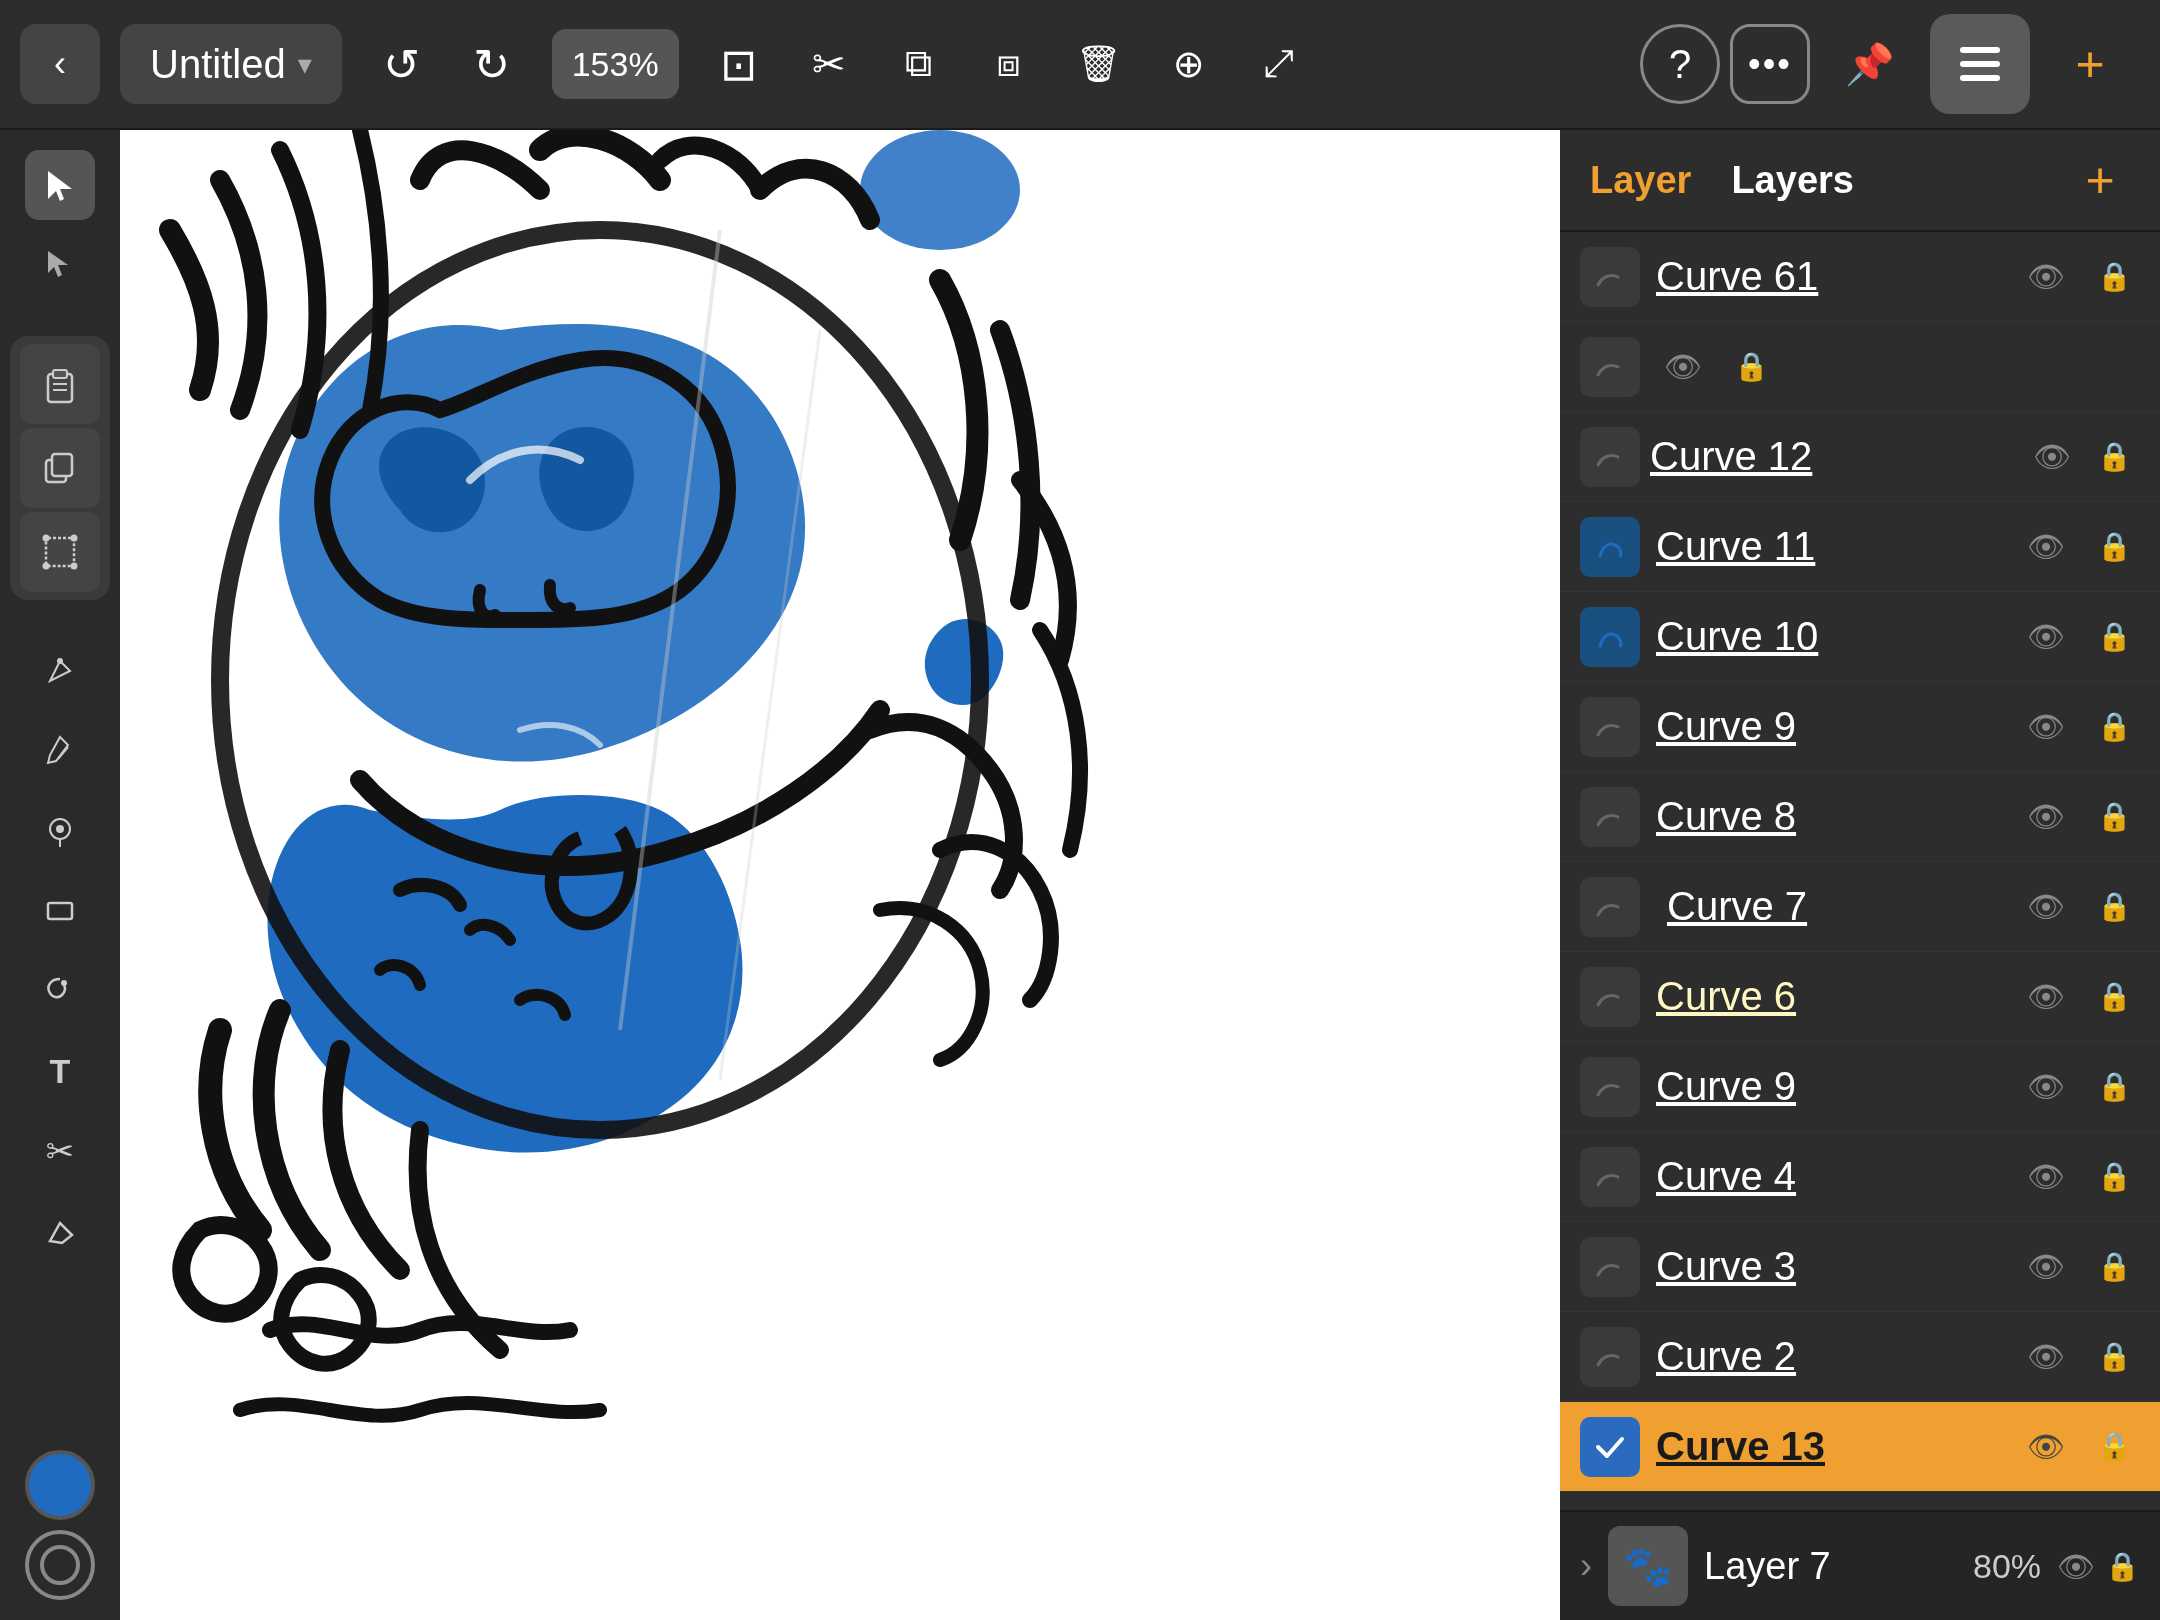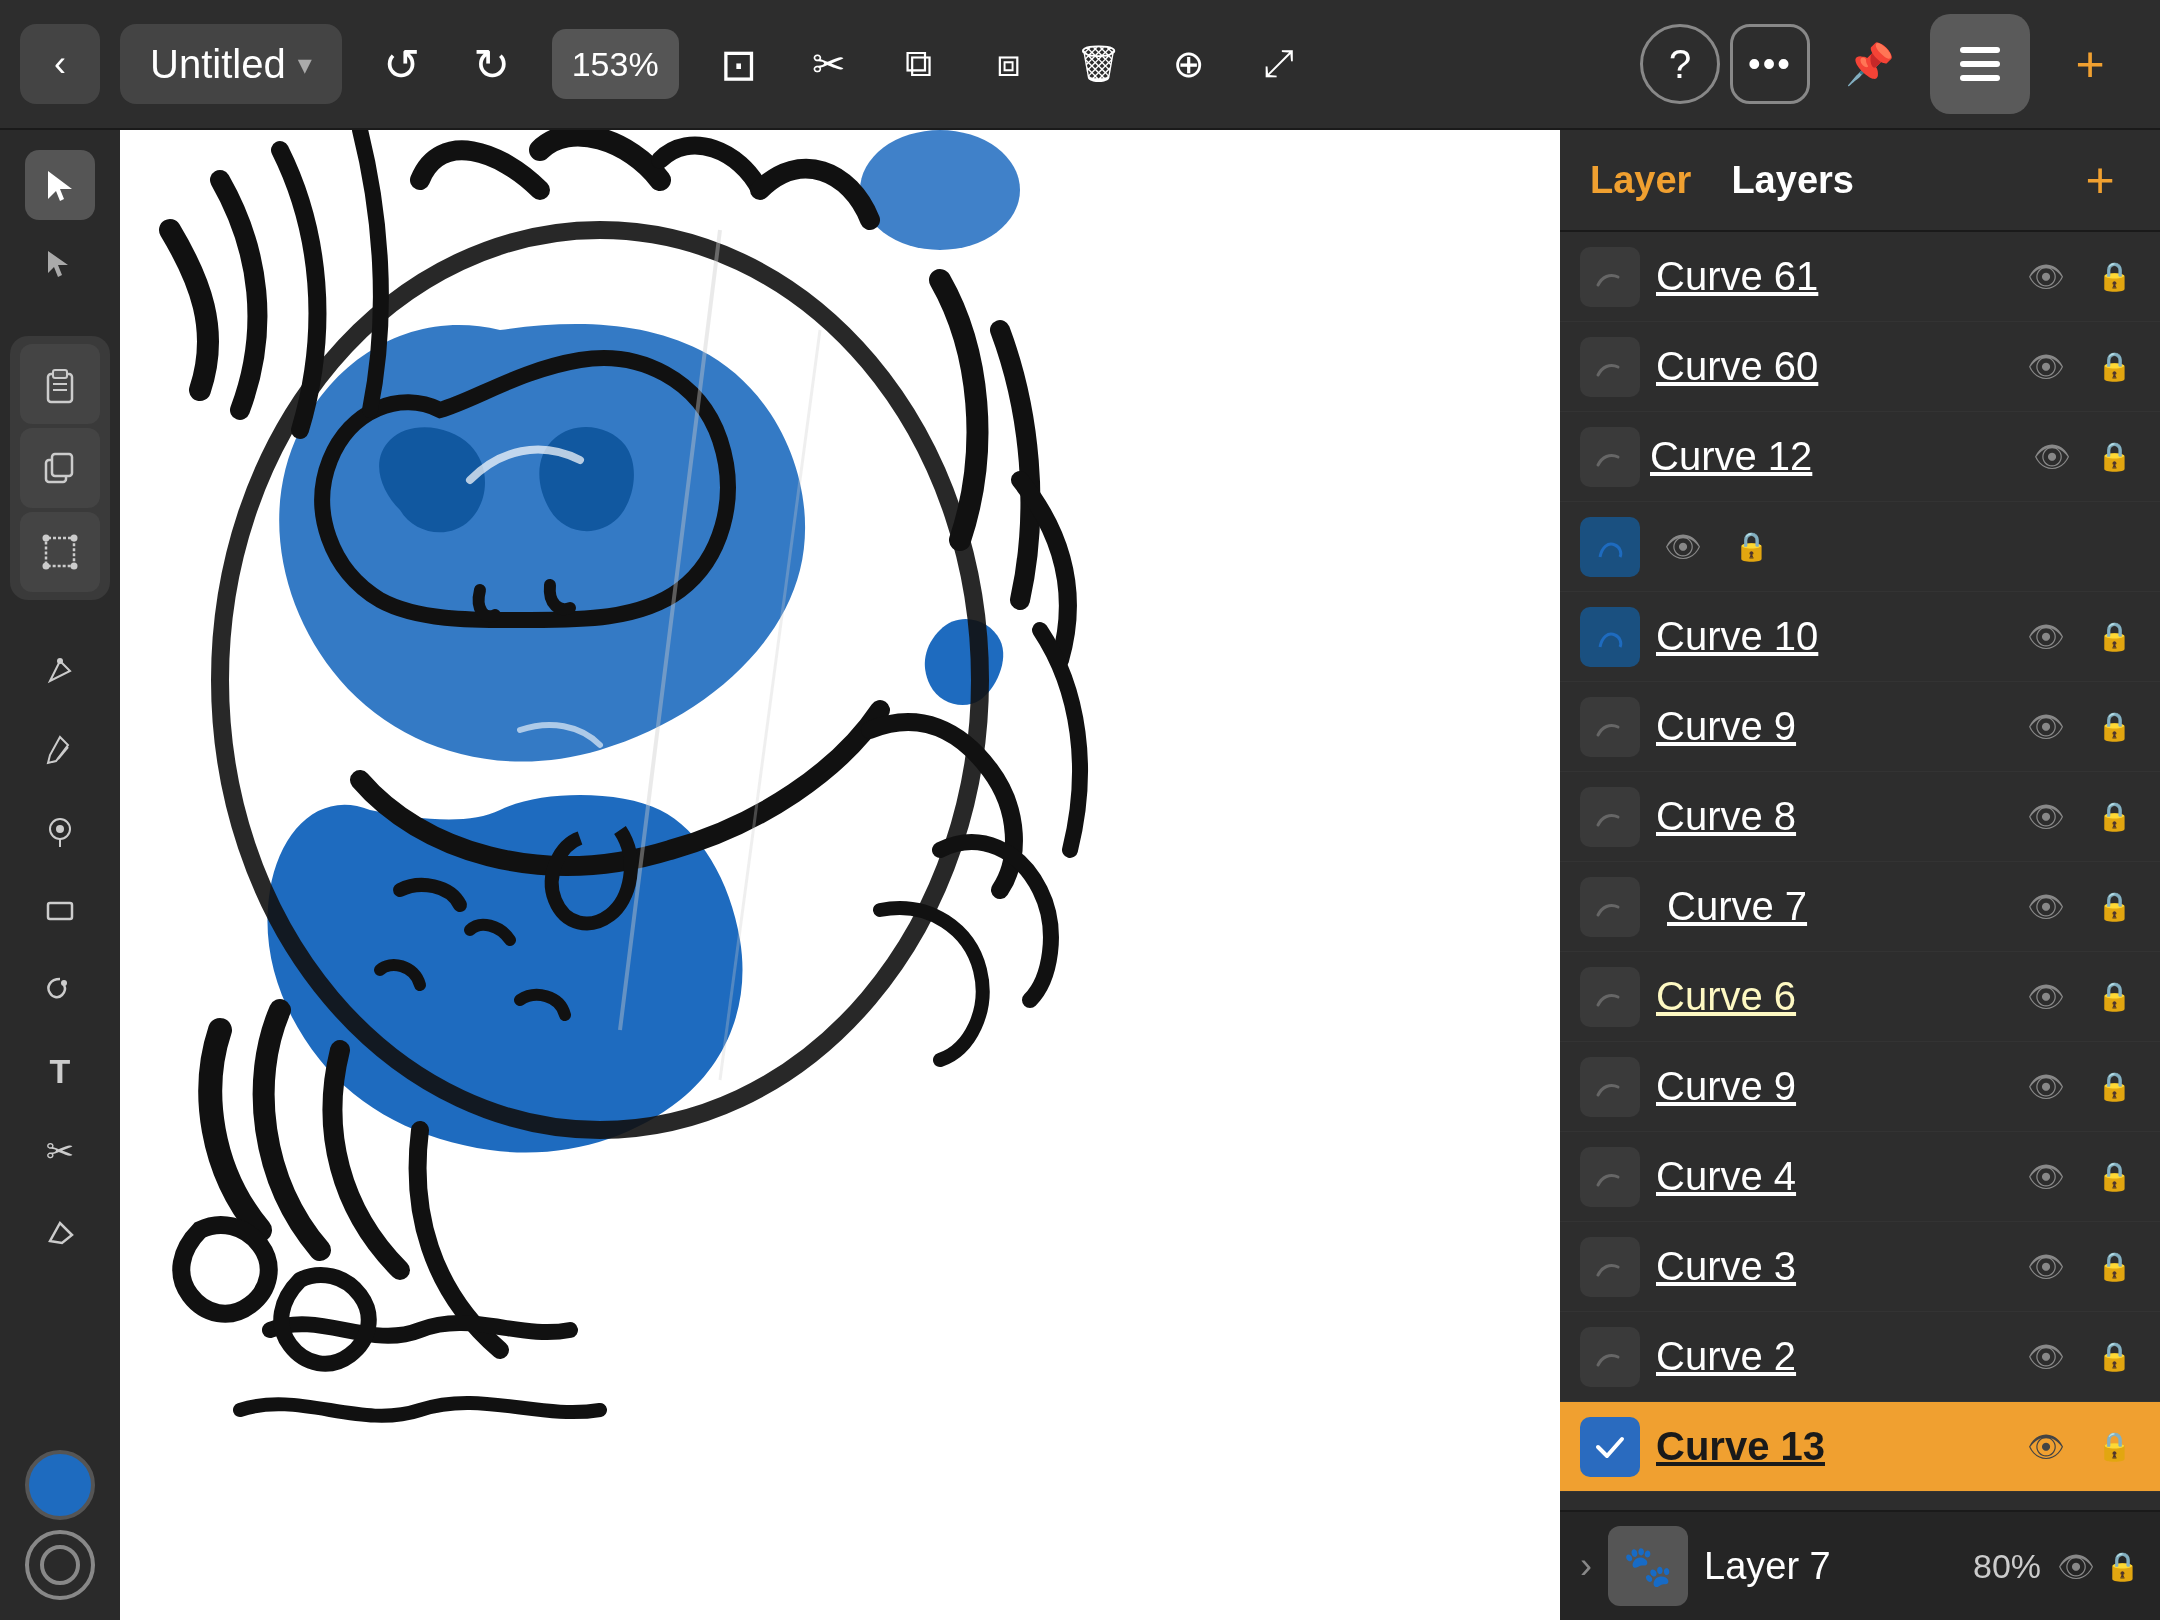--- a/index.html
+++ b/index.html
@@ -543,40 +543,40 @@
     <span class="layer-name" style="color:#ffffff;">Curve 61</span>
     <span class="layer-eye" style="color:#888;">👁</span>
     <span class="layer-lock" style="color:#888;">🔒</span>
   </div>
         <div class="layer-item" style="position: relative;">
     <div class="layer-thumb" style="background:#3a3a3a;">
             <svg width="40" height="40" viewBox="0 0 40 40">
               <path d="M8 28 C12 20 20 16 28 20" fill="none" stroke="#666" stroke-width="3" stroke-linecap="round"></path>
             </svg>
           </div>
-    <span class="layer-name" style="color:#ffffff;">Curve 60</span>
     <span class="layer-eye" style="color:#888;">👁</span>
     <span class="layer-lock" style="color:#888;">🔒</span>
   </div>
         <div class="layer-item" style="position: relative; gap: 10px;">
     <div class="layer-thumb" style="background:#3a3a3a;">
             <svg width="40" height="40" viewBox="0 0 40 40">
               <path d="M8 28 C12 20 20 16 28 20" fill="none" stroke="#666" stroke-width="3" stroke-linecap="round"></path>
             </svg>
           </div>
     <span class="layer-name" style="color:#ffffff;">Curve 12</span>
     <span class="layer-eye" style="color:#888;">👁</span>
     <span class="layer-lock" style="color:#888;">🔒</span>
   </div>
         <div class="layer-item" style="position: relative;">
     <div class="layer-thumb" style="background:#1a5080;">
             <svg width="40" height="40" viewBox="0 0 40 40">
               <path d="M10 30 C12 20 18 15 25 18 C30 20 32 26 30 30" fill="none" stroke="#1e6bbf" stroke-width="3"></path>
             </svg>
           </div>
+    <span class="layer-name" style="color:#ffffff;">Curve 11</span>
     <span class="layer-eye" style="color:#888;">👁</span>
     <span class="layer-lock" style="color:#888;">🔒</span>
   </div>
         <div class="layer-item" style="position: relative;">
     <div class="layer-thumb" style="background:#1a5080;">
             <svg width="40" height="40" viewBox="0 0 40 40">
               <path d="M10 30 C12 20 18 15 25 18 C30 20 32 26 30 30" fill="none" stroke="#1e6bbf" stroke-width="3"></path>
             </svg>
           </div>
     <span class="layer-name" style="color:#ffffff;">Curve 10</span>

